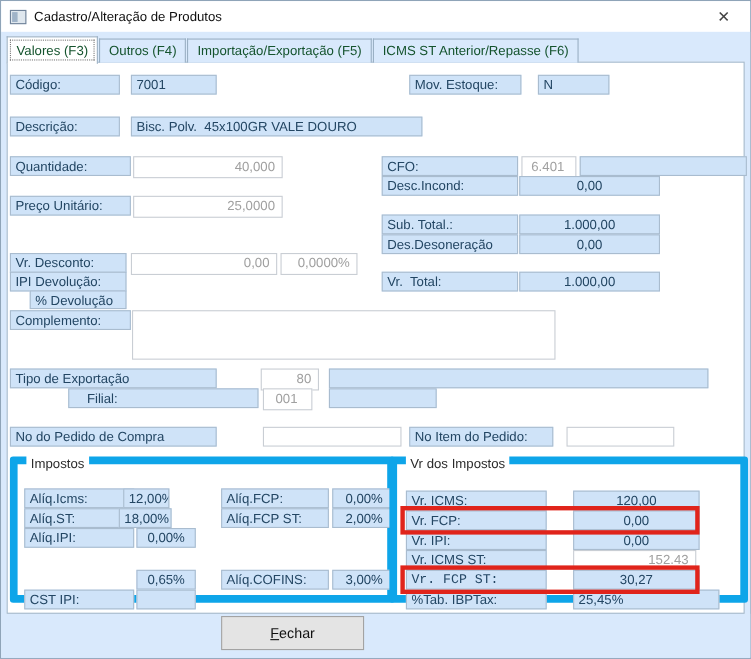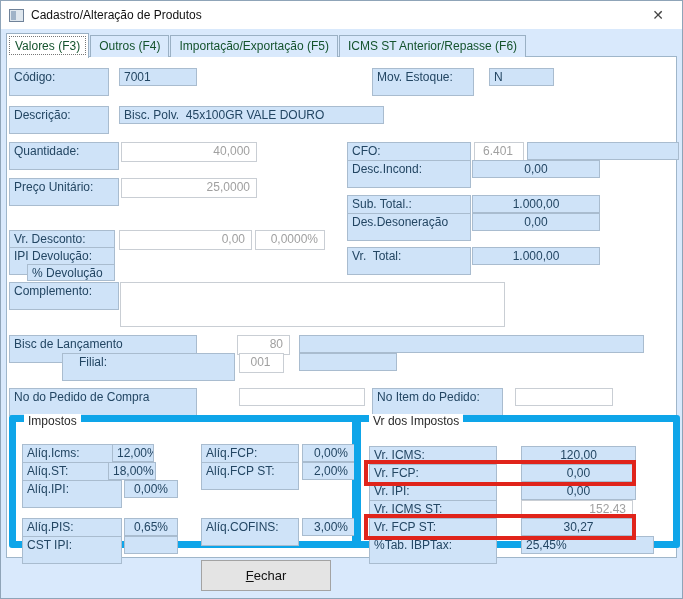--- a/index.html
+++ b/index.html
@@ -18,21 +18,21 @@
   .titlebar{position:absolute;top:0;left:0;width:100%;height:28px;background:#ffffff;display:flex;align-items:center;}
   .app-icon{width:15px;height:13px;margin-left:8px;border:1px solid #6f8299;background:#dfe7ee;position:relative;}
   .app-icon::before{content:"";position:absolute;left:1px;top:1px;width:5px;height:9px;background:#9fb3c8;}
   .title-text{font-size:12px;color:#111;margin-left:7px;}
   .close-btn{position:absolute;right:14px;top:4px;width:20px;height:20px;text-align:center;line-height:20px;font-size:14px;color:#444;cursor:pointer;}
   .bodyarea{position:absolute;top:28px;left:0;width:683px;height:571px;background:var(--dlg-blue);}
   .tabs{position:absolute;top:2px;left:5px;height:26px;display:flex;align-items:flex-end;z-index:3;}
   .tab{font-size:12px;color:#14532d;padding:3px 8px 4px 8px;height:22px;border:1px solid #9ab0c4;border-bottom:none;background:var(--dlg-blue);margin-right:1px;cursor:pointer;white-space:nowrap;}
   .tab.active{background:#ffffff;height:25px;padding-top:5px;outline:1px dotted #777;outline-offset:-4px;margin-bottom:-1px;z-index:4;}
   .panel{position:absolute;top:27px;left:5px;width:671px;height:502px;background:#ffffff;border:1px solid var(--panel-border);z-index:2;}
-  .lbl{position:absolute;height:28px;background:var(--field-blue);border:1px solid var(--field-border);font-size:12px;color:var(--navy);padding:2px 4px 0 4px;line-height:13px;white-space:pre;overflow:hidden;}
+  .lbl{position:absolute;height:18px;background:var(--field-blue);border:1px solid var(--field-border);font-size:12px;color:var(--navy);padding:2px 4px 0 4px;line-height:13px;white-space:pre;overflow:hidden;}
   .val{position:absolute;height:18px;background:var(--field-blue);border:1px solid var(--field-border);font-size:12px;color:var(--navy);padding:2px 4px 0 4px;line-height:13px;text-align:center;white-space:pre;overflow:hidden;}
   .val.left{text-align:left;}
   .wfield{position:absolute;height:18px;background:#ffffff;border:1px solid var(--white-border);font-size:12px;color:var(--gray-text);padding:2px 6px 16px 4px;line-height:13px;text-align:right;overflow:hidden;}
   .wfield.center{text-align:center;}
   .winput{position:absolute;height:18px;background:#ffffff;border:1px solid var(--white-border);font-size:12px;padding:0 4px;color:#333;}
   .wtext{position:absolute;background:#ffffff;border:1px solid var(--white-border);font-size:12px;color:#333;resize:none;padding:2px 4px;font-family:"Liberation Sans","DejaVu Sans",sans-serif;}
   .grp{position:absolute;border:7px solid #0ea5e9;border-radius:3px;}
   .grp-title{position:absolute;top:-8px;left:8px;background:#ffffff;padding:0 4px;font-size:12px;color:#2b2b2b;}
   .redbox{position:absolute;border:4px solid var(--red);background:transparent;pointer-events:none;z-index:5;}
   .footer{position:absolute;left:0;top:529px;width:683px;height:42px;background:var(--dlg-blue);}
@@ -91,21 +91,21 @@
       <div class="wfield" style="left:248px;top:173px;width:70px;">0,0000%</div>
 
       <div class="lbl" style="left:2px;top:190px;width:106px;">IPI Devolução:</div>
       <div class="lbl" style="left:340px;top:190px;width:124px;">Vr.  Total:</div>
       <div class="val" style="left:465px;top:190px;width:128px;">1.000,00</div>
       <div class="lbl" style="left:20px;top:207px;width:88px;height:17px;">% Devolução</div>
 
       <div class="lbl" style="left:2px;top:225px;width:110px;">Complemento:</div>
       <textarea class="wtext" style="left: 113px; top: 225px; width: 385px; height: 45px;"></textarea>
 
-      <div class="lbl" style="left:2px;top:278px;width:188px;">Bisc de Lançamento</div>
+      <div class="lbl" style="left:2px;top:278px;width:188px;">Tipo de Exportação</div>
       <div class="wfield" style="left:230px;top:278px;width:53px;">80</div>
       <div class="val" style="left:292px;top:278px;width:345px;"></div>
       <div class="lbl" style="left:55px;top:296px;width:173px;padding-left:16px;">Filial:</div>
       <div class="wfield center" style="left:232px;top:296px;width:45px;">001</div>
       <div class="val" style="left:292px;top:296px;width:98px;"></div>
 
       <div class="lbl" style="left:2px;top:331px;width:188px;">No do Pedido de Compra</div>
       <input class="winput" style="left: 232px; top: 331px; width: 126px;" value="">
       <div class="lbl" style="left:365px;top:331px;width:131px;">No Item do Pedido:</div>
       <input class="winput" style="left: 508px; top: 331px; width: 98px;" value="">
@@ -118,21 +118,20 @@
         <div class="val" style="left:286px;top:22px;width:58px;">0,00%</div>
 
         <div class="lbl" style="left:6px;top:40px;width:100px;">Alíq.ST:</div>
         <div class="val" style="left:92px;top:40px;width:48px;">18,00%</div>
         <div class="lbl" style="left:185px;top:40px;width:98px;">Alíq.FCP ST:</div>
         <div class="val" style="left:286px;top:40px;width:58px;">2,00%</div>
 
         <div class="lbl" style="left:6px;top:58px;width:100px;">Alíq.IPI:</div>
         <div class="val" style="left:108px;top:58px;width:54px;">0,00%</div>
 
-        <div class="lbl" style="left:6px;top:96px;width:100px;">Alíq.PIS:</div>
         <div class="val" style="left:108px;top:96px;width:54px;">0,65%</div>
         <div class="lbl" style="left:185px;top:96px;width:98px;">Alíq.COFINS:</div>
         <div class="val" style="left:286px;top:96px;width:58px;">3,00%</div>
 
         <div class="lbl" style="left:6px;top:114px;width:100px;">CST IPI:</div>
         <div class="val" style="left:108px;top:114px;width:54px;"></div>
       </div>
 
       <div class="grp" style="left:347px;top:358px;width:326px;height:133px;">
         <span class="grp-title">Vr dos Impostos</span>
@@ -143,21 +142,21 @@
         <div class="lbl" style="left:8px;top:42px;width:128px;">Vr. FCP:</div>
         <div class="val" style="left:160px;top:42px;width:115px;">0,00</div>
         <div class="redbox" style="left:3px;top:38px;width:272px;height:26px;"></div>
 
         <div class="lbl" style="left:8px;top:60px;width:128px;">Vr. IPI:</div>
         <div class="val" style="left:160px;top:60px;width:115px;">0,00</div>
 
         <div class="lbl" style="left:8px;top:78px;width:128px;">Vr. ICMS ST:</div>
         <div class="wfield" style="left:160px;top:78px;width:112px;">152.43</div>
 
-        <div class="lbl" style="left:8px;top:96px;width:128px;">Vr. FCP ST:</div>
+        <div class="lbl" style="left:8px;top:96px;width:128px;font-family:Liberation Mono, monospace;">Vr. FCP ST:</div>
         <div class="val" style="left:160px;top:96px;width:115px;">30,27</div>
         <div class="redbox" style="left:3px;top:92px;width:272px;height:26px;"></div>
 
         <div class="lbl" style="left:8px;top:114px;width:128px;">%Tab. IBPTax:</div>
         <div class="val left" style="left:160px;top:114px;width:133px;">25,45%</div>
       </div>
 
     </div>
 
     <div class="footer">

